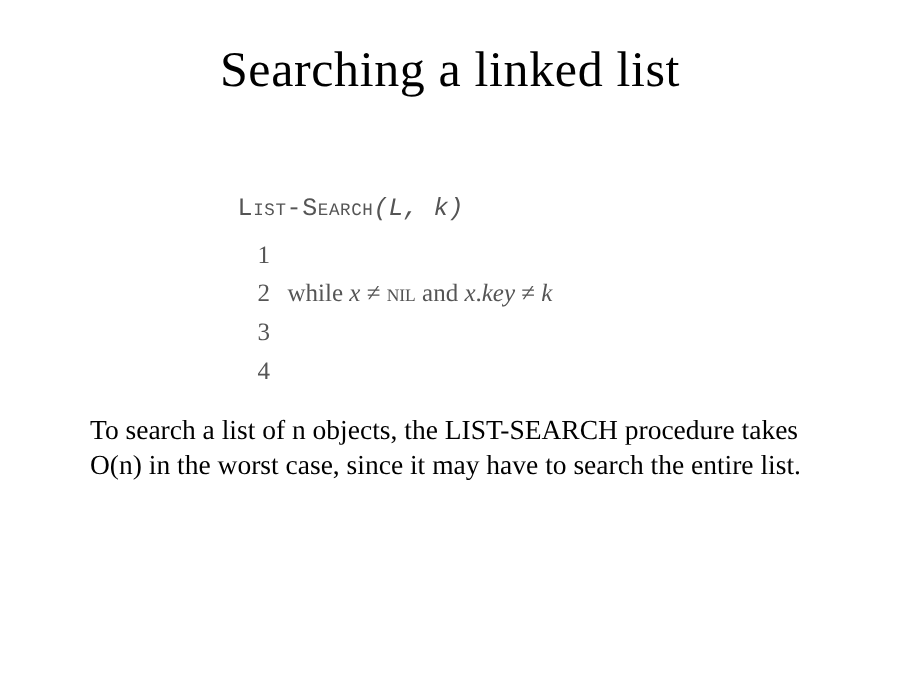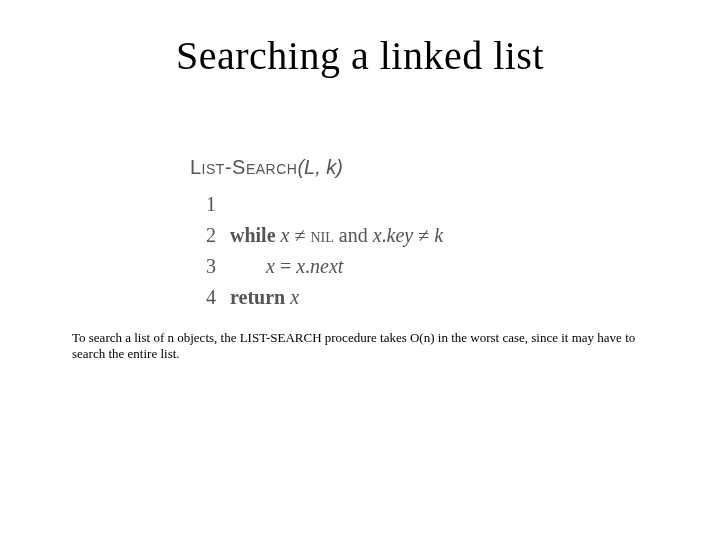--- a/index.html
+++ b/index.html
@@ -29,21 +29,21 @@
   }
   .pseudocode {
     position: absolute;
     top: 152px;
     left: 190px;
     color: #555;
     font-size: 20px;
     line-height: 1.55;
   }
   .proc-head {
-    font-family: Liberation Sans, sans-serif;
+    font-family: Liberation Mono, monospace;
     margin-bottom: 6px;
   }
   .proc-name {
     font-variant: small-caps;
     letter-spacing: 0.5px;
   }
   .proc-args {
     font-style: italic;
   }
   .code-lines {
@@ -57,37 +57,37 @@
     width: 26px;
     text-align: right;
     font-style: normal;
     color: #555;
     padding-right: 14px;
   }
   .stmt {
     font-family: "Times New Roman", Times, serif;
   }
   .kw {
-    font-weight: bold;
+    font-weight: normal;
     margin-top: 48px;
   }
   .var {
     font-style: italic;
   }
   .nil {
     font-variant: small-caps;
     text-align: center;
   }
   .indent1 { padding-left: 36px; }
   .paragraph {
     position: absolute;
     top: 330px;
     left: 72px;
     width: 580px;
-    font-size: 13px;
+    font-size: 22px;
     line-height: 1.25;
   }
 </style>
 </head>
 <body>
 
 <div class="slide">
 
   <div class="title">Searching a linked list</div>
 
@@ -104,30 +104,24 @@
 
       <div class="code-line">
         <span class="ln">2</span>
         <span class="stmt">
           <span class="kw">while</span><span> </span><span class="var">x</span><span> ≠ </span><span class="nil">nil</span><span> and </span><span class="var">x</span><span>.</span><span class="var">key</span><span> ≠ </span><span class="var">k</span>
         </span>
       </div>
 
       <div class="code-line">
         <span class="ln">3</span>
-        <span class="stmt indent1">
-          <span class="var">x</span><span> = </span><span class="var">x</span><span>.</span><span class="var">next</span>
-        </span>
       </div>
 
       <div class="code-line">
         <span class="ln">4</span>
-        <span class="stmt">
-          <span class="kw">return</span><span> </span><span class="var">x</span>
-        </span>
       </div>
 
     </div>
   </div>
 
   <div class="paragraph">To search a list of n objects, the LIST-SEARCH procedure takes O(n) in the worst case, since it may have to search the entire list.</div>
 
 </div>
 
 </body></html>

